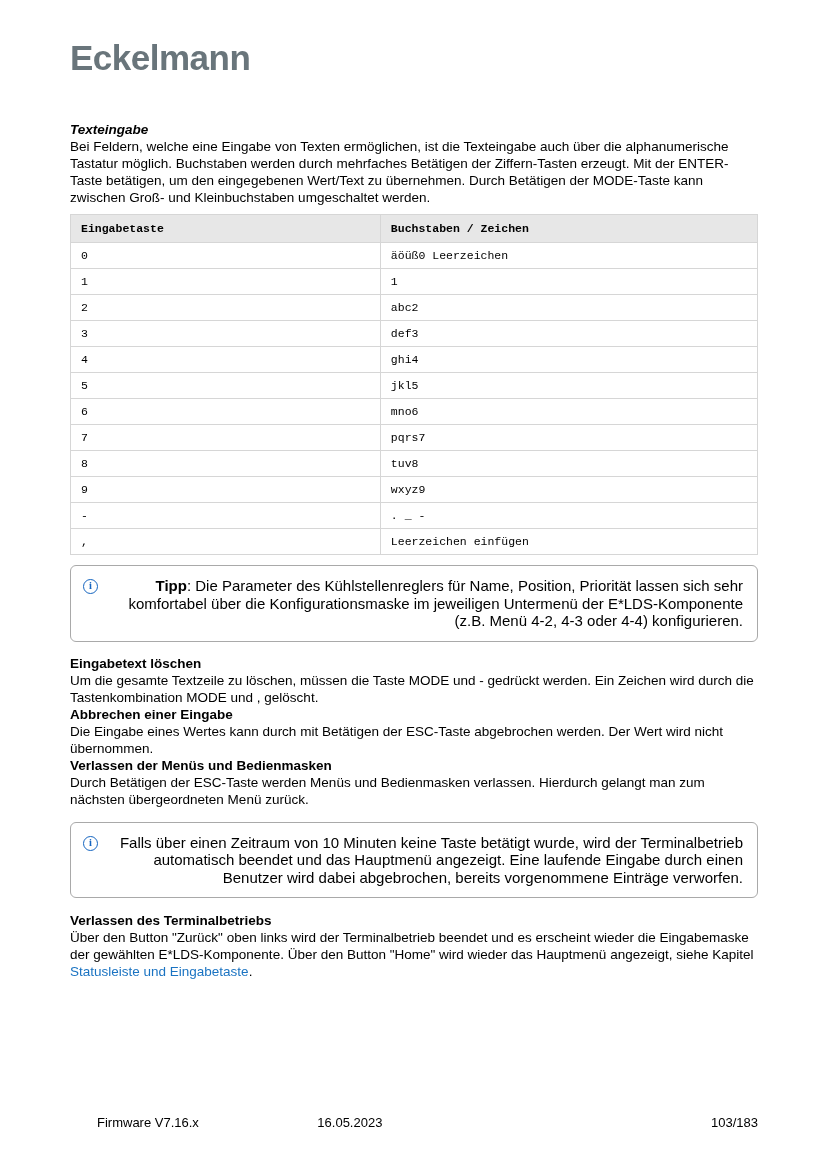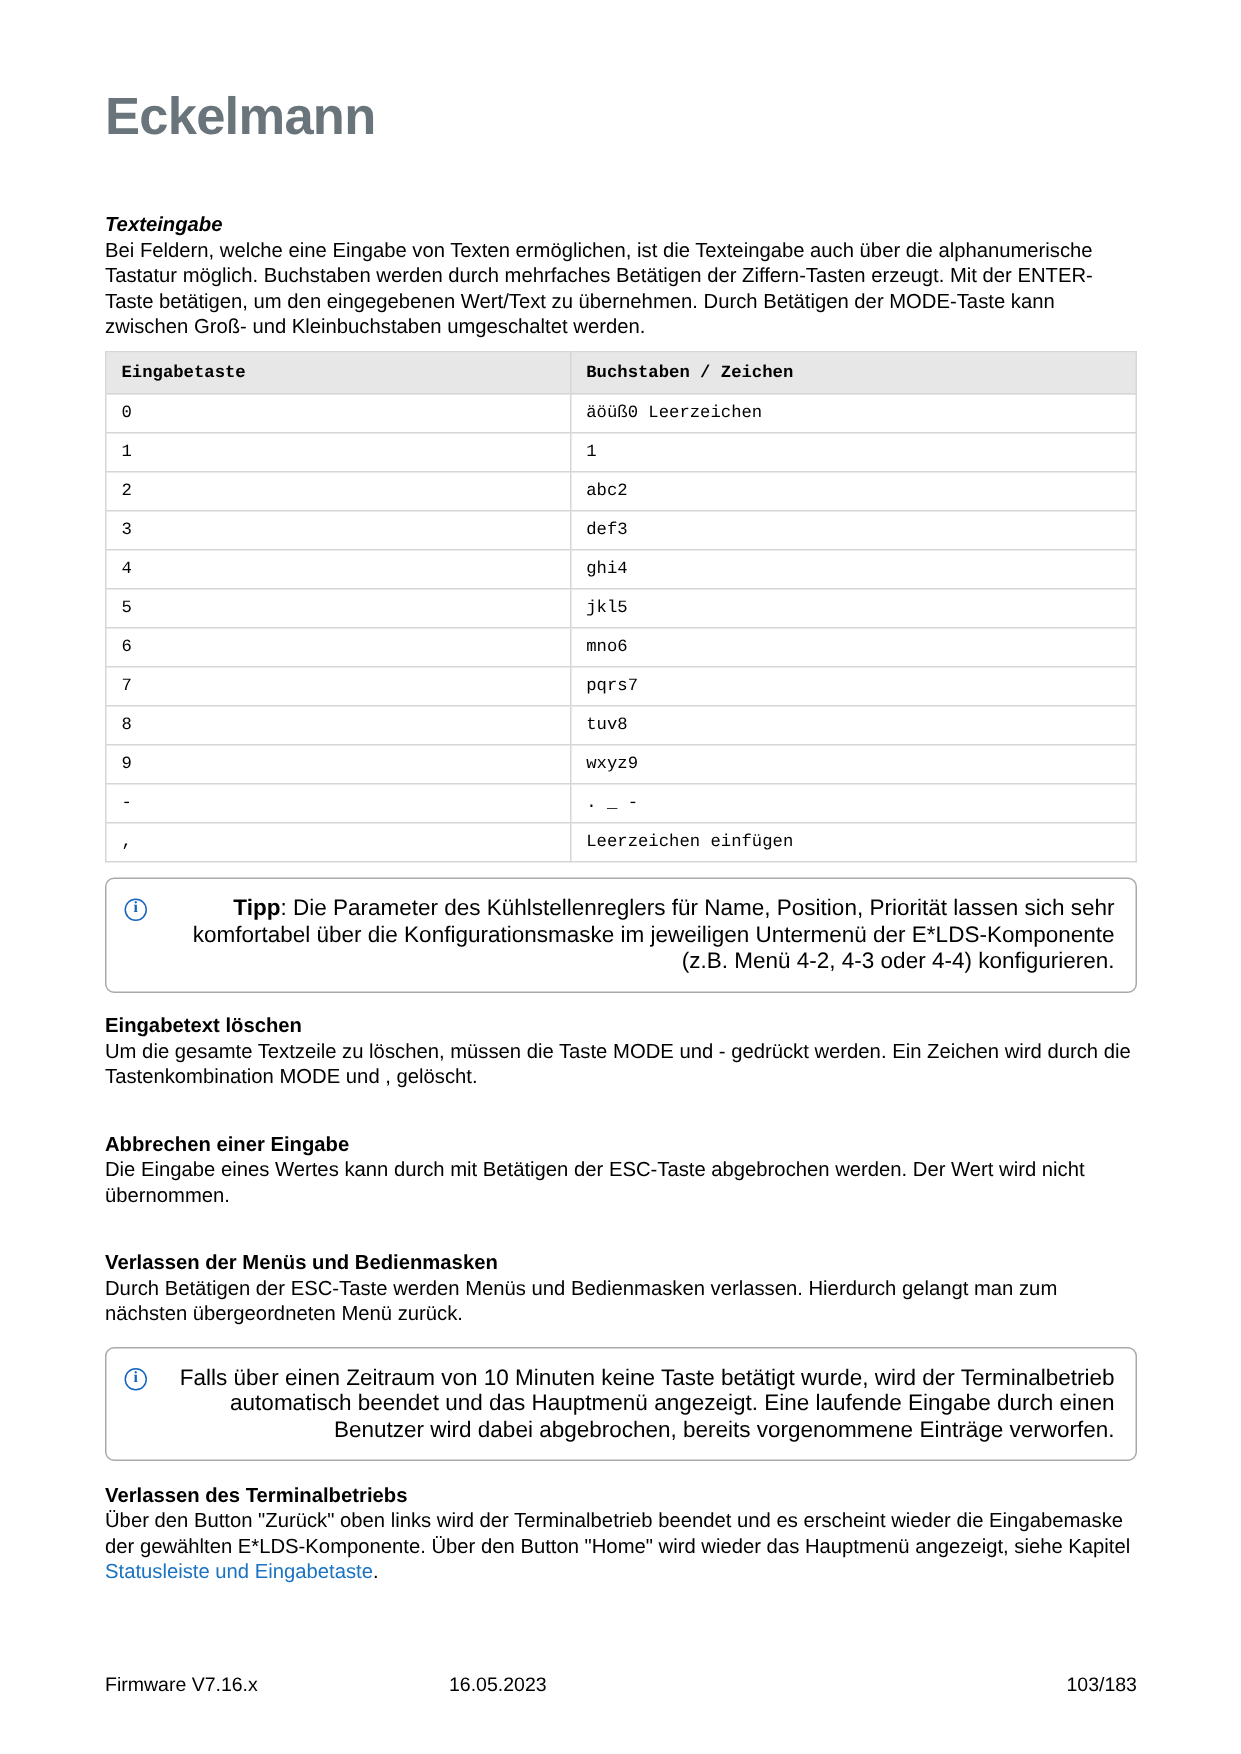--- a/index.html
+++ b/index.html
@@ -16,38 +16,38 @@
     background: #ffffff;
     overflow: hidden;
   }
   .content {
     position: absolute;
     left: 70px;
     top: 0;
     width: 688px;
   }
   .logo {
-    margin-top: 60px;
+    margin-top: 40px;
     font-size: 35px;
     font-weight: bold;
     letter-spacing: -0.5px;
     color: #69757b;
     line-height: 1;
   }
   .section-heading {
     font-size: 13.5px;
     font-weight: bold;
     line-height: 17px;
   }
   .body-text {
     font-size: 13.5px;
     line-height: 17px;
   }
   .mt-first { margin-top: 46px; font-style: italic; }
-  .mt-section { margin-top: 28px; }
+  .mt-section { margin-top: 0; }
   
   table.keys {
     margin-top: 8px;
     width: 100%;
     border-collapse: collapse;
     font-size: 11.5px;
     font-family: Liberation Mono, monospace;
   }
   table.keys th, table.keys td {
     border: 1px solid #d6d6d6;
@@ -103,21 +103,21 @@
     cursor: pointer;
   }
   .footer {
     position: absolute;
     left: 70px;
     top: 1115px;
     width: 688px;
     display: flex;
     font-size: 13px;
   }
-  .footer .f-left   { flex: 1; text-align: left; }
+  .footer .f-left   { flex: 1; text-align: left; margin-left: 27px; }
   .footer .f-center { flex: 1; text-align: left; }
   .footer .f-right  { flex: 1; text-align: right; }
 </style>
 </head>
 <body>
 
 <div class="page">
   <div class="content">
 
     <div class="logo">Eckelmann</div>

